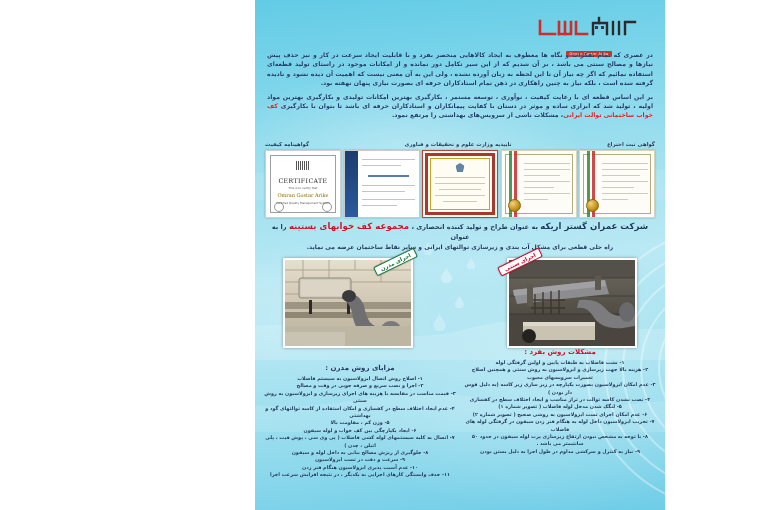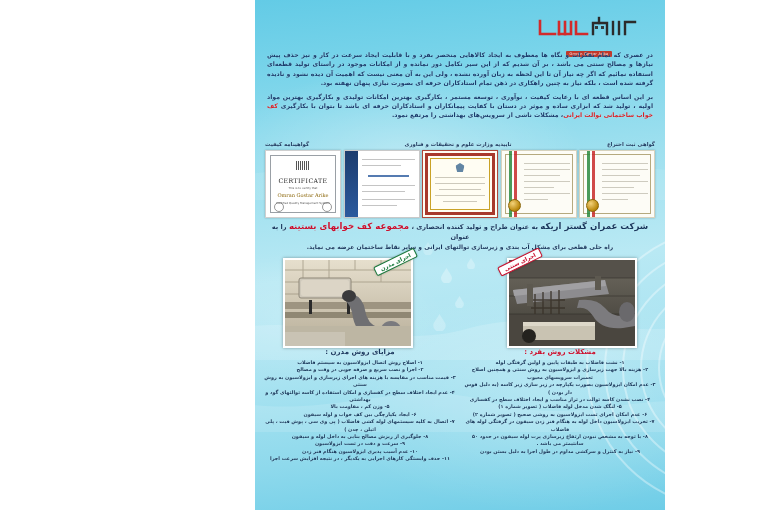--- a/index.html
+++ b/index.html
@@ -129,21 +129,21 @@
      background:#ffffff;border-radius:2px;white-space:nowrap;box-shadow:0 0 2px rgba(0,0,0,.3);}
   .badge.modern{color:#1a7a3c;border:1px solid #1a7a3c;transform:rotate(-26deg);left:108px;top:2px;}
   .badge.trad{color:#c8102e;border:1px solid #c8102e;transform:rotate(-26deg);right:112px;top:2px;}
 
   
   .lists{position:absolute;left:8px;right:8px;top:348px;bottom:4px;display:flex;direction:rtl;gap:6px;}
   .col{flex:1 1 50%;direction:rtl;}
   .col h3{margin:0 0 3px 0;font-size:7px;font-weight:bold;text-align:center;
      text-shadow:0 0 1px rgba(255,255,255,.65);}
   .col.trad h3{color:#c8102e;}
-  .col.modern h3{color:#15355c;}
+  .col.modern h3{color:#15355c;margin-top:16px;}
   .col ol{margin:0;padding:0;list-style:none;}
   .col li{
     font-size:4.9px;line-height:7.4px;color:#123458;text-align:center;font-weight:bold;
     text-shadow:0 0 1px rgba(255,255,255,.5);margin:0;
   }
 
   
   .watermark{
     position:absolute;left:0;right:0;bottom:6px;text-align:center;
     font-size:26px;font-weight:bold;letter-spacing:1px;color:rgba(214,96,60,.30);

